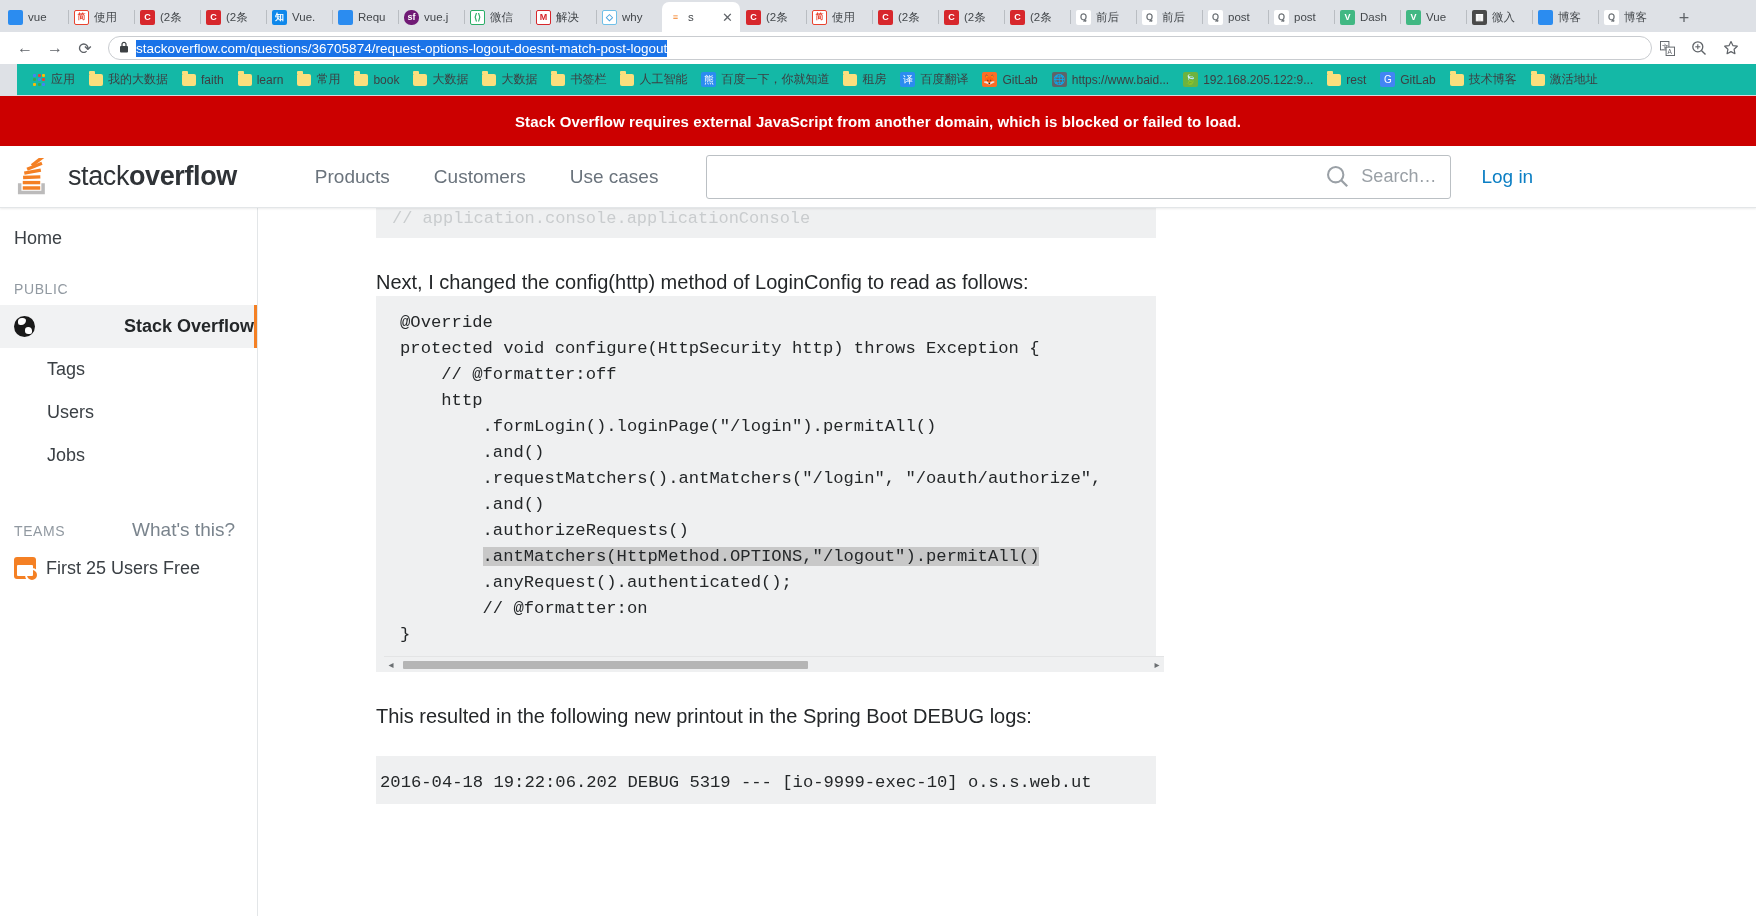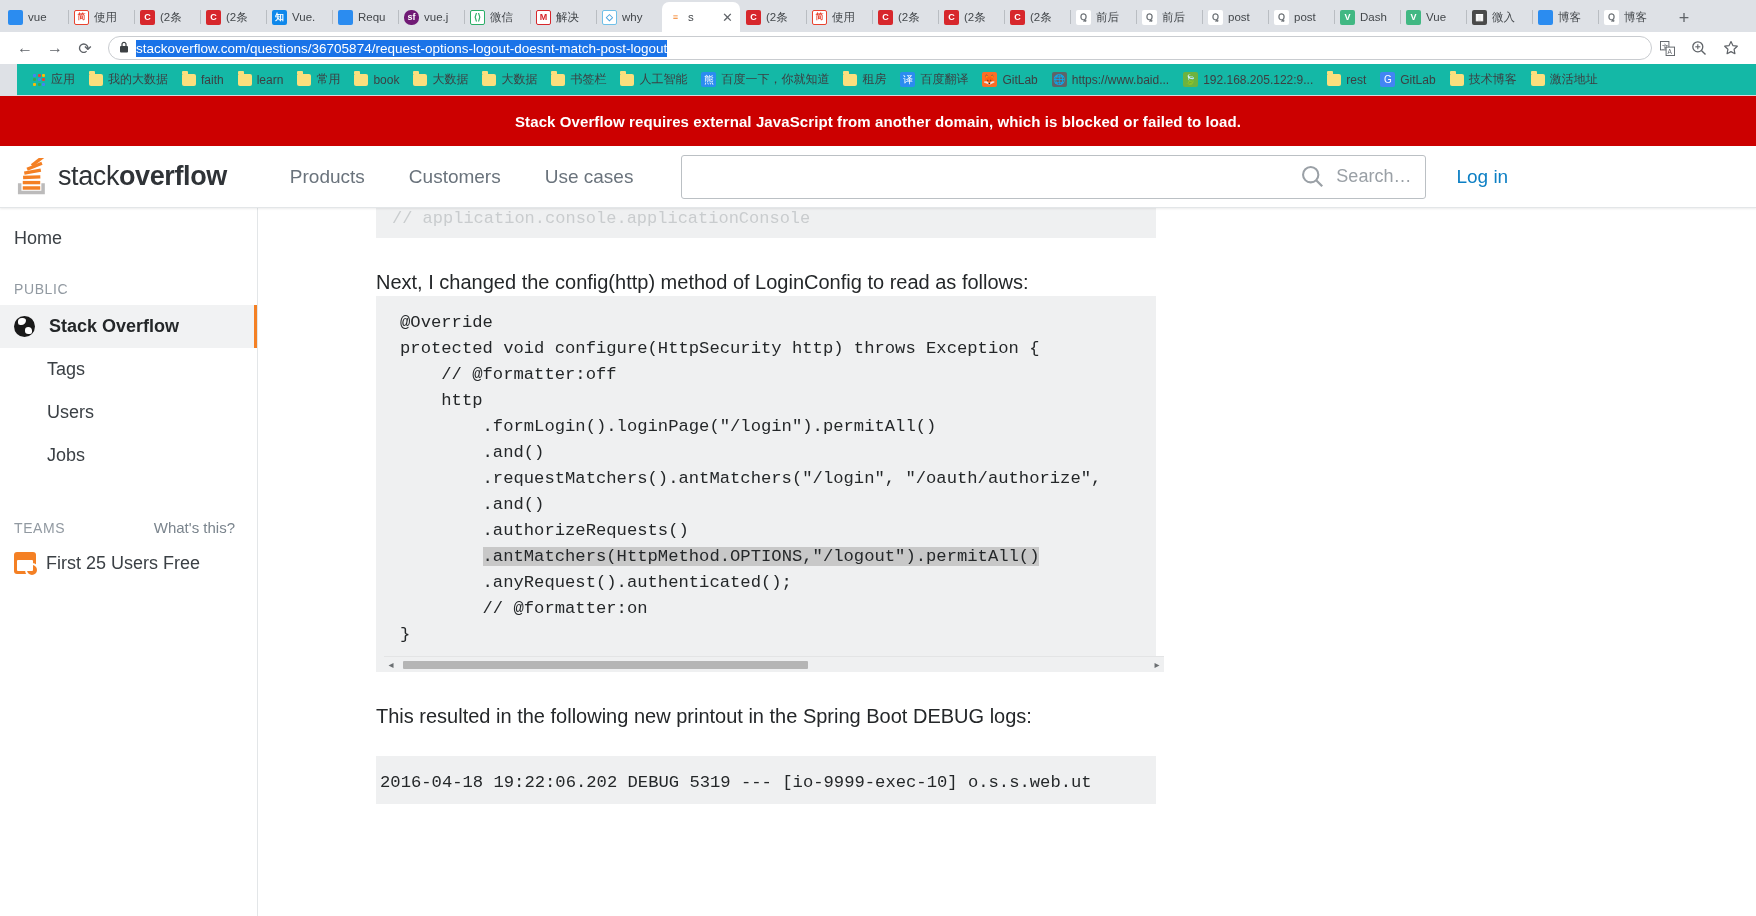--- a/index.html
+++ b/index.html
@@ -212,21 +212,21 @@
     background: #ffffff;
     border-bottom: 1px solid #e3e6e8;
     box-shadow: 0 1px 2px rgba(0,0,0,.08);
     display: flex;
     align-items: center;
     padding-left: 14px;
     gap: 0;
     position: relative;
     z-index: 5;
   }
-  .so-logo { display:flex; align-items:center; gap:8px; margin-right: 41px;}
+  .so-logo { display:flex; align-items:center; gap:18px; margin-right: 56px;}
   .so-logo-mark { width: 36px; height: 38px; display:block; }
   .so-logo-text { font-size: 27px; color: #2f3337; letter-spacing: -0.4px; }
   .so-logo-text b { font-weight: 700; }
   .so-nav {
     font-size: 19px;
     color: #6a737c;
     padding: 10px 22px;
     white-space: nowrap;
   }
   .so-search {
@@ -263,31 +263,32 @@
   }
   .sb-heading {
     font-size: 14px;
     color: #9199a1;
     padding: 22px 14px 8px 14px;
     letter-spacing: .6px;
     display: flex;
     justify-content: space-between;
     align-items: baseline;
   }
-  .sb-heading .whats-this { color: #7a848d; font-size: 15px; letter-spacing: 0; }
+  .sb-heading .whats-this { color: #7a848d; font-size: 19px; letter-spacing: 0; }
   .sb-active {
     background: #f1f2f3;
     border-right: 3px solid #f48024;
     display: flex;
     align-items: center;
-    gap: 14px;
+    gap: 24px;
     padding: 11px 0 11px 14px;
     font-weight: bold;
     font-size: 18px;
     color: #242729;
+    justify-content: space-between;
   }
   .sb-sub {
     font-size: 18px;
     color: #3b4045;
     padding: 11px 0 11px 47px;
   }
   .globe-icon {
     width: 21px; height: 21px; flex: 0 0 21px;
     border-radius: 50%;
     background: #1a1a1a;

